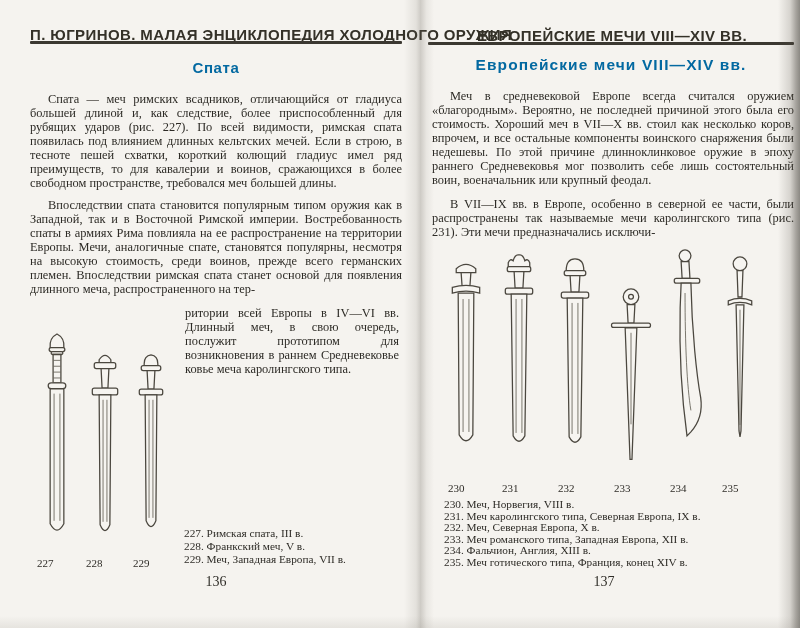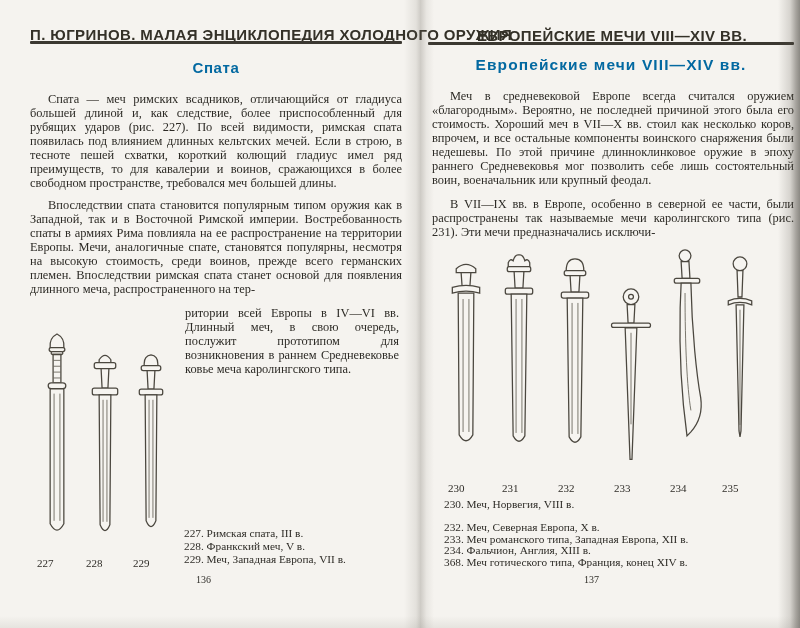--- a/index.html
+++ b/index.html
@@ -8,21 +8,21 @@
   .abs{position:absolute;}
   .running-head{font-family:"Liberation Sans", sans-serif;font-weight:bold;
         font-size:15px;letter-spacing:0.4px;color:#343128;text-align:center;white-space:nowrap;}
   .head-rule{height:2.6px;background:#3b3831;border-radius:1px;}
   .page-title{font-family:"Liberation Sans", sans-serif;font-weight:bold;color:#0369a1;
         text-align:center;}
   .body-text{font-size:12.4px;line-height:14px;text-align:justify;color:#2d2b26;}
   .indent{text-indent:18px;}
   .caption{font-size:11.3px;color:#2f2d28;white-space:nowrap;}
   .fig-num{font-size:11px;color:#2f2d28;text-align:left;width:34px;}
-  .page-num{font-size:10px;color:#2f2d28;text-align:left;width:40px;}
+  .page-num{font-size:14px;color:#2f2d28;text-align:center;width:40px;}
   .sword svg{display:block;overflow:visible;}
   .sword path,.sword rect,.sword circle{stroke:#4b473f;stroke-width:1.3;fill:#f6f4f0;}
   .sword .fuller{fill:none;stroke-width:0.9;stroke:#6a665c;}
   .gutter-shadow{left:404px;top:0;width:30px;height:628px;pointer-events:none;
         background:linear-gradient(90deg, rgba(120,115,105,0) 0%, rgba(120,115,105,0.14) 40%,
         rgba(95,90,80,0.26) 55%, rgba(120,115,105,0.10) 75%, rgba(120,115,105,0) 100%);}
   .right-edge-shadow{left:778px;top:0;width:22px;height:628px;pointer-events:none;
         background:linear-gradient(90deg, rgba(90,85,75,0) 0%, rgba(90,85,75,0.20) 55%,
         rgba(70,66,58,0.45) 82%, rgba(52,49,42,0.55) 100%);}
   .bottom-edge-shadow{left:0;top:616px;width:800px;height:12px;pointer-events:none;
@@ -160,24 +160,25 @@
     </div>
 
     <div class="abs fig-num" style="left:44px;top:482px;">230</div>
     <div class="abs fig-num" style="left:98px;top:482px;">231</div>
     <div class="abs fig-num" style="left:154px;top:482px;">232</div>
     <div class="abs fig-num" style="left:210px;top:482px;">233</div>
     <div class="abs fig-num" style="left:266px;top:482px;">234</div>
     <div class="abs fig-num" style="left:318px;top:482px;">235</div>
 
     <div class="abs caption" style="left:40px;top:498px;">230. Меч, Норвегия, VIII в.</div>
+    <div class="abs caption" style="left:40px;top:509.5px;">231. Меч каролингского типа, Северная Европа, IX в.</div>
     <div class="abs caption" style="left:40px;top:521px;">232. Меч, Северная Европа, X в.</div>
     <div class="abs caption" style="left:40px;top:532.5px;">233. Меч романского типа, Западная Европа, XII в.</div>
     <div class="abs caption" style="left:40px;top:544px;">234. Фальчион, Англия, XIII в.</div>
-    <div class="abs caption" style="left:40px;top:555.5px;">368. Меч готического типа, Франция, конец XIV в.</div>
+    <div class="abs caption" style="left:40px;top:555.5px;">235. Меч готического типа, Франция, конец XIV в.</div>
 
     <div class="abs page-num" style="left:180px;top:574px;">137</div>
   </div>
 
   <div class="abs gutter-shadow"></div>
   <div class="abs right-edge-shadow"></div>
   <div class="abs bottom-edge-shadow"></div>
 </div>
 
 </body></html>

